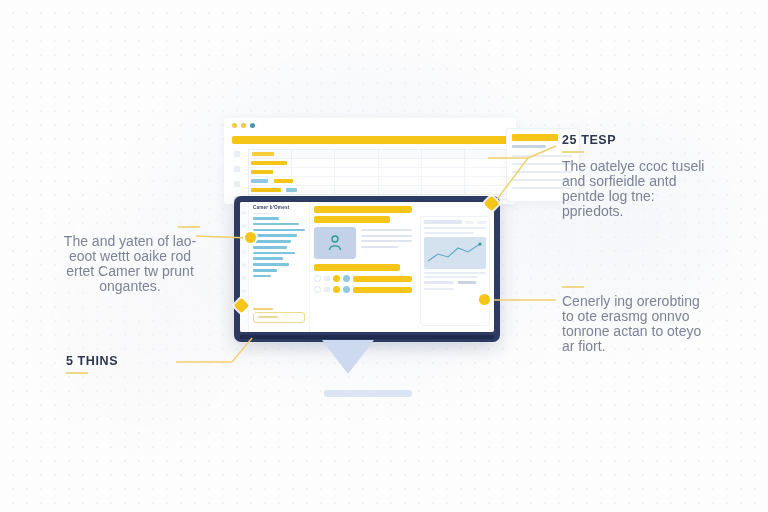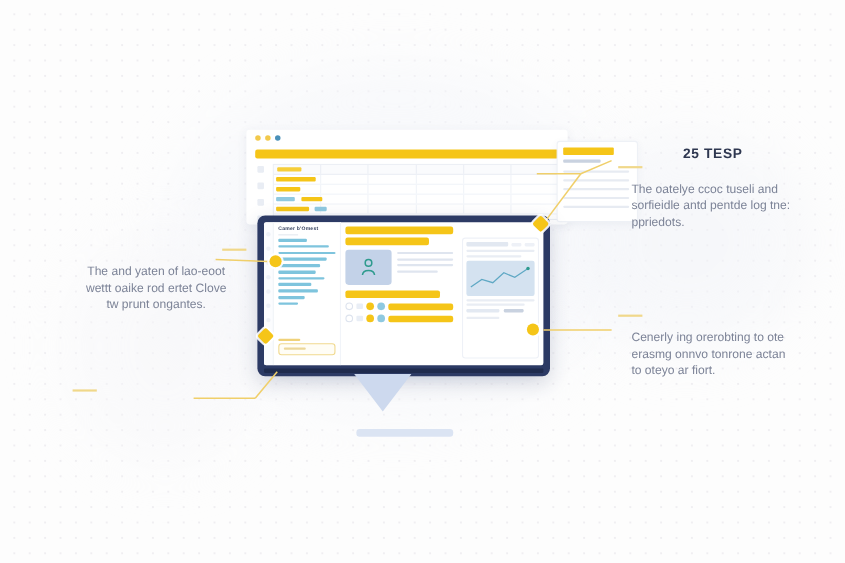--- a/index.html
+++ b/index.html
@@ -120,24 +120,24 @@
 
   
   .node{position:absolute;width:11px;height:11px;background:#f5c518;border-radius:2px;transform:rotate(45deg);box-shadow:0 0 0 2px rgba(255,255,255,.9);}
   .node.round{border-radius:50%;transform:none;}
   svg.wires{position:absolute;inset:0;width:768px;height:512px;pointer-events:none;}
 
   
   .callout{position:absolute;}
   .callout h3{
     margin:0 0 4px 0;font-size:12.5px;font-weight:700;color:#2e3750;
-    letter-spacing:.6px;white-space:nowrap;text-align:center;
+    letter-spacing:.6px;white-space:nowrap;
   }
   .callout .rule{width:22px;height:1.5px;background:#f0d88a;margin-bottom:6px;}
-  .callout p{margin:12px;font-size:11px;line-height:15px;color:#7c8397;max-width:148px;}
+  .callout p{margin:0;font-size:14px;line-height:15px;color:#7c8397;max-width:148px;}
   .callout.left-a{left:60px;top:226px;}
   .callout.left-a h3{text-align:right;width:136px;}
   .callout.left-a .rule{margin-left:auto;margin-right:0;}
   .callout.left-a p{text-align:center;width:140px;}
   .callout.left-b{left:66px;top:354px;}
   .callout.left-b p{width:152px;}
   .callout.right-a{left:562px;top:133px;}
   .callout.right-b{left:562px;top:286px;}
 </style>
 </head>
@@ -349,30 +349,31 @@
     <line x1="232" y1="362" x2="252" y2="338" stroke="#f0cf6a" stroke-width="1.4"></line>
   </svg>
 
   <div class="node round" style="left:245px;top:232px"></div>
   <div class="node" style="left:236px;top:300px"></div>
   <div class="node round" style="left:479px;top:294px"></div>
   <div class="node" style="left:486px;top:198px"></div>
 
   <div class="callout left-a">
     <div class="rule"></div>
-    <p>The and yaten of lao-eoot wettt oaike rod ertet Clove tw prunt ongantes.</p>
+    <p>The and yaten of lao-eoot wettt oaike rod ertet Camer tw prunt ongantes.</p>
   </div>
 
   <div class="callout right-a">
     <h3>25 TESP</h3>
     <div class="rule"></div>
     <p>The oatelye ccoc tuseli and sorfieidle antd pentde log tne: ppriedots.</p>
   </div>
 
   <div class="callout right-b">
     <div class="rule"></div>
     <p>Cenerly ing orerobting to ote erasmg onnvo tonrone actan to oteyo ar fiort.</p>
   </div>
 
   <div class="callout left-b">
+    <h3>5 THINS</h3>
     <div class="rule"></div>
   </div>
 </div>
 
 </body></html>

